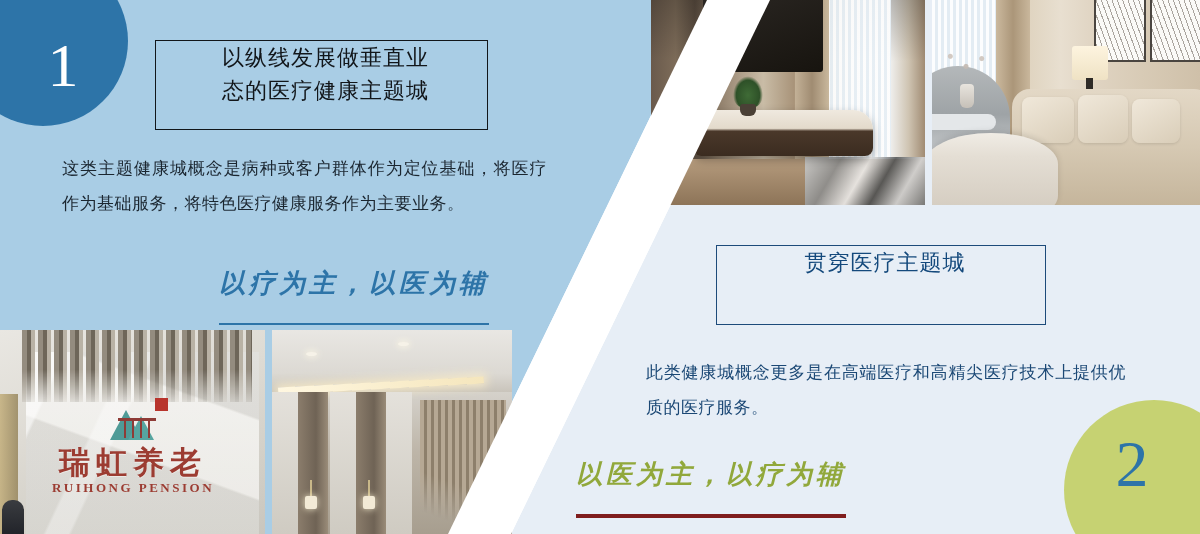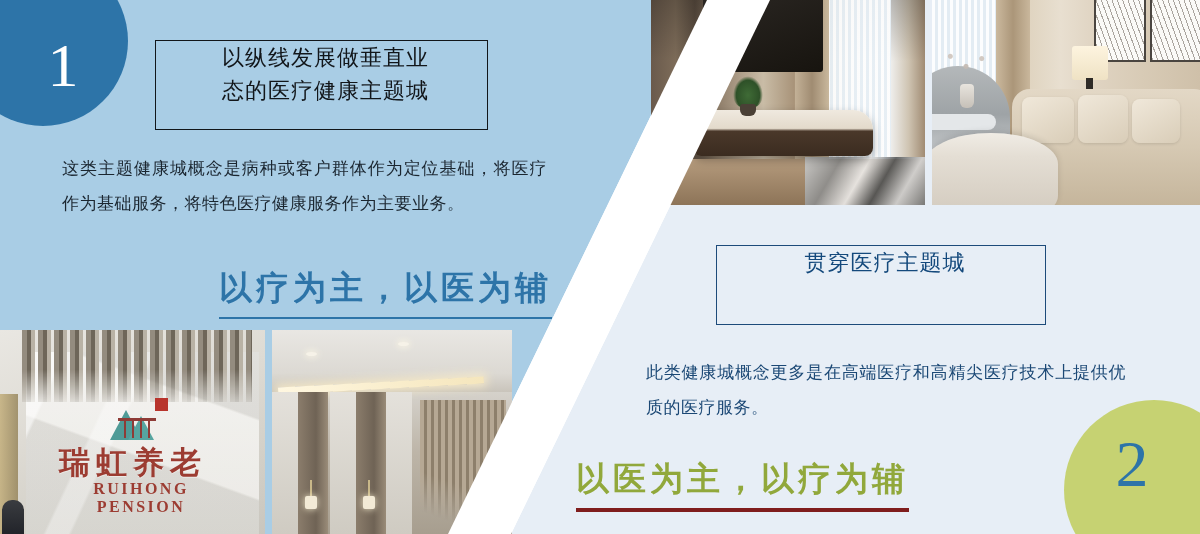--- a/index.html
+++ b/index.html
@@ -92,23 +92,24 @@
     left:646px;top:356px;width:480px;
     color:#1b4875;
     text-align:justify;
   }
 
   
   .slogan{
     position:absolute;
     font-family:"Liberation Serif","DejaVu Serif",serif;
     font-weight:bold;
-    font-size:33px;
+    font-style:italic;
+    font-size:26px;
     letter-spacing:4px;
-    padding-bottom:6px;
+    padding-bottom:22px;
     white-space:nowrap;
   }
   .slogan-1{
     left:219px;top:266px;
     color:#2d74a8;
     border-bottom:2px solid #2d74a8;
   }
   .slogan-2{
     left:576px;top:457px;
     color:#91a83b;
@@ -284,23 +285,23 @@
   }
   .logo-mark .seal{
     position:absolute;right:-2px;top:-4px;width:13px;height:13px;background:#b8342c;
   }
   .logo-cn{
     position:absolute;left:38px;top:112px;width:190px;text-align:center;
     font-size:31px;font-weight:bold;letter-spacing:6px;color:#9c3c32;
     text-shadow:0 1px 0 rgba(255,255,255,.45);
   }
   .logo-en{
-    position:absolute;left:46px;top:150px;width:190px;text-align:center;
+    position:absolute;left:38px;top:150px;width:190px;text-align:center;
     font-family:"Liberation Serif","DejaVu Serif",serif;
-    font-size:16px;font-weight:bold;letter-spacing:2.5px;color:#9c3c32;
+    font-size:13px;font-weight:bold;letter-spacing:2.5px;color:#9c3c32;
   }
   .logo-door{
     position:absolute;left:0;top:64px;width:18px;height:140px;
     background:linear-gradient(90deg,#bfa86f,#8d7a4c);opacity:.75;
   }
   .logo-person{
     position:absolute;left:2px;bottom:0;width:22px;height:34px;
     background:linear-gradient(180deg,#3a3c40,#22242a);border-radius:10px 10px 0 0;
   }
 

